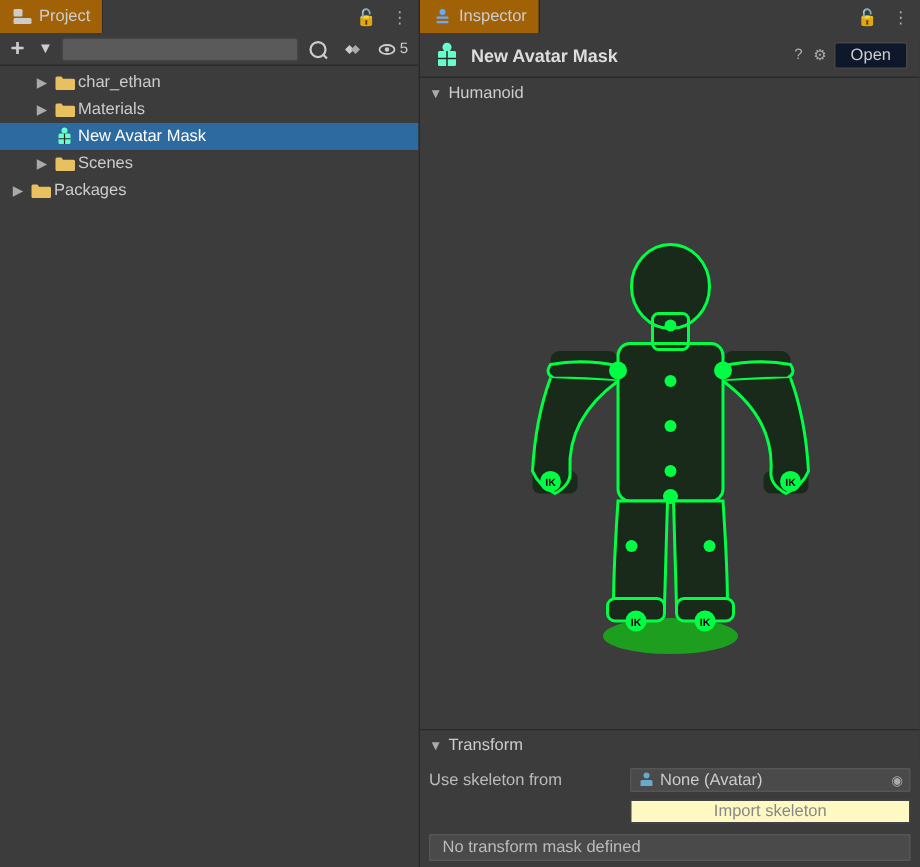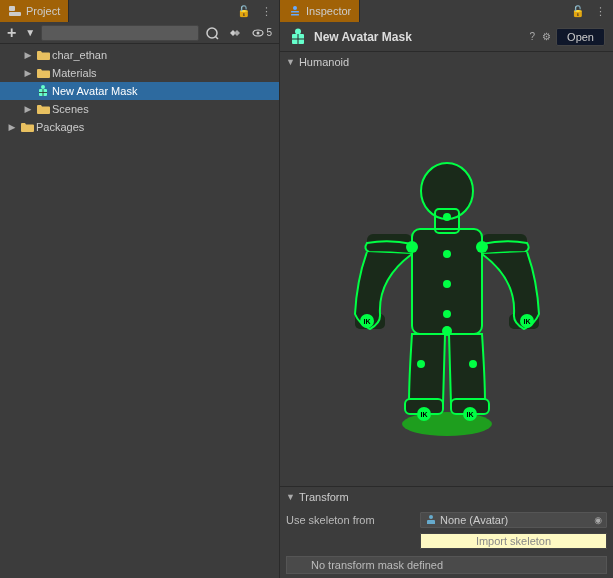--- a/index.html
+++ b/index.html
@@ -294,21 +294,21 @@
       color: #888;
       font-size: 11px;
       padding: 1px 0;
       cursor: not-allowed;
       border-radius: 1px;
       text-align: center;
     }
     .status-bar {
       background: #4a4a4a;
       border: 1px solid #555;
-      padding: 2px 24px;
+      padding: 2px 8px;
       font-size: 11px;
       color: #bbb;
       margin: 2px 6px 4px 6px;
     }
   </style>
 </head>
 <body>
 
 <div class="tab-bar">
 

